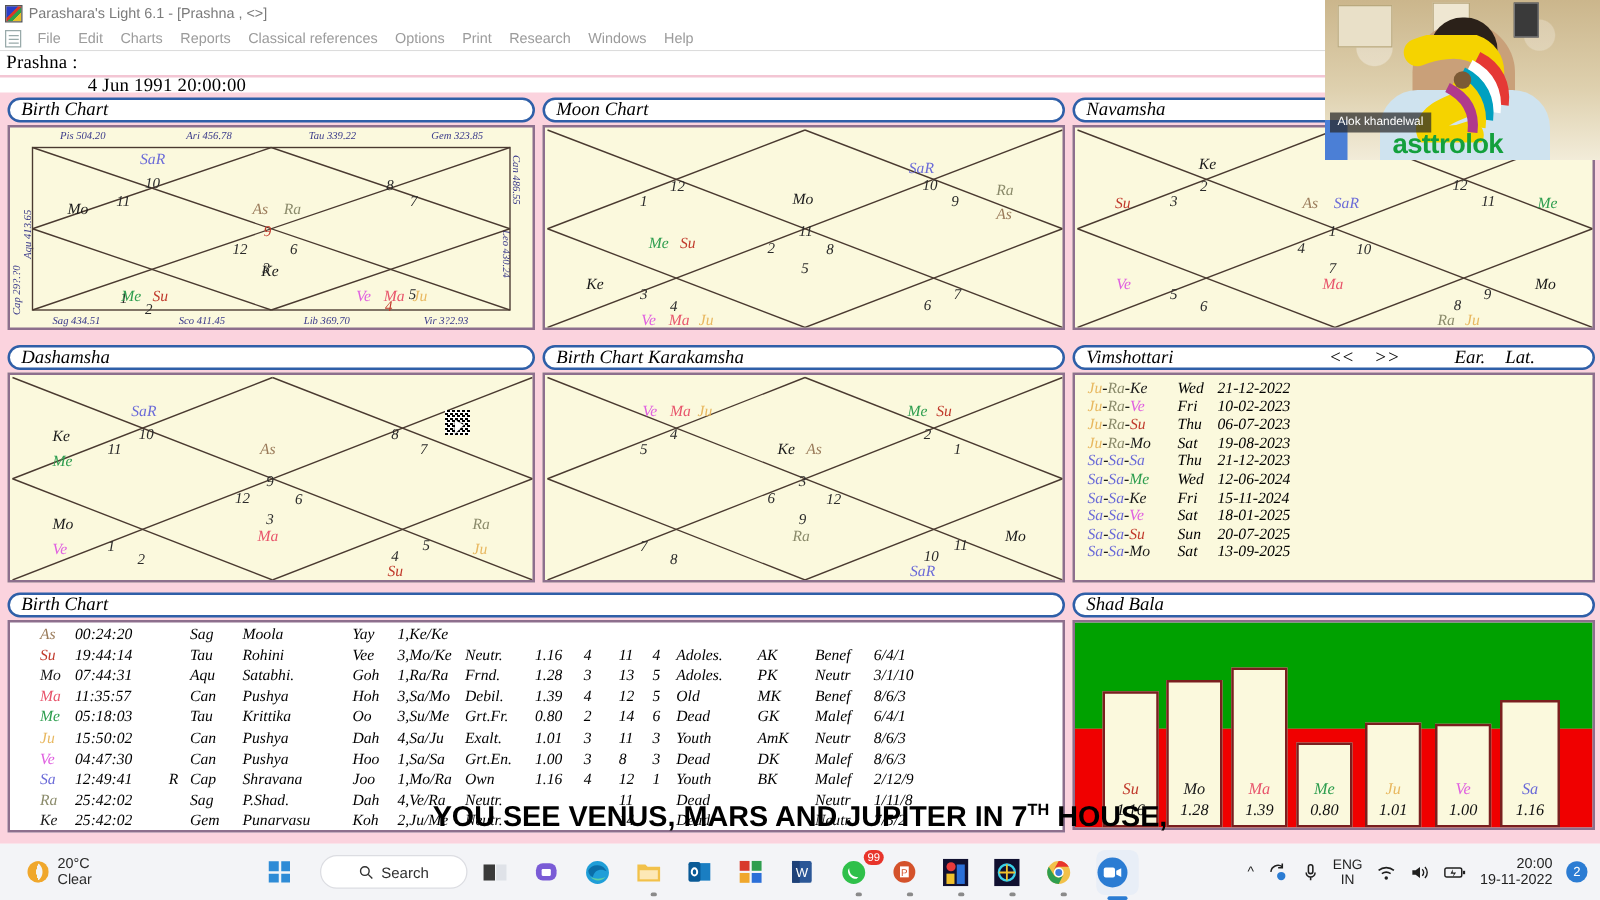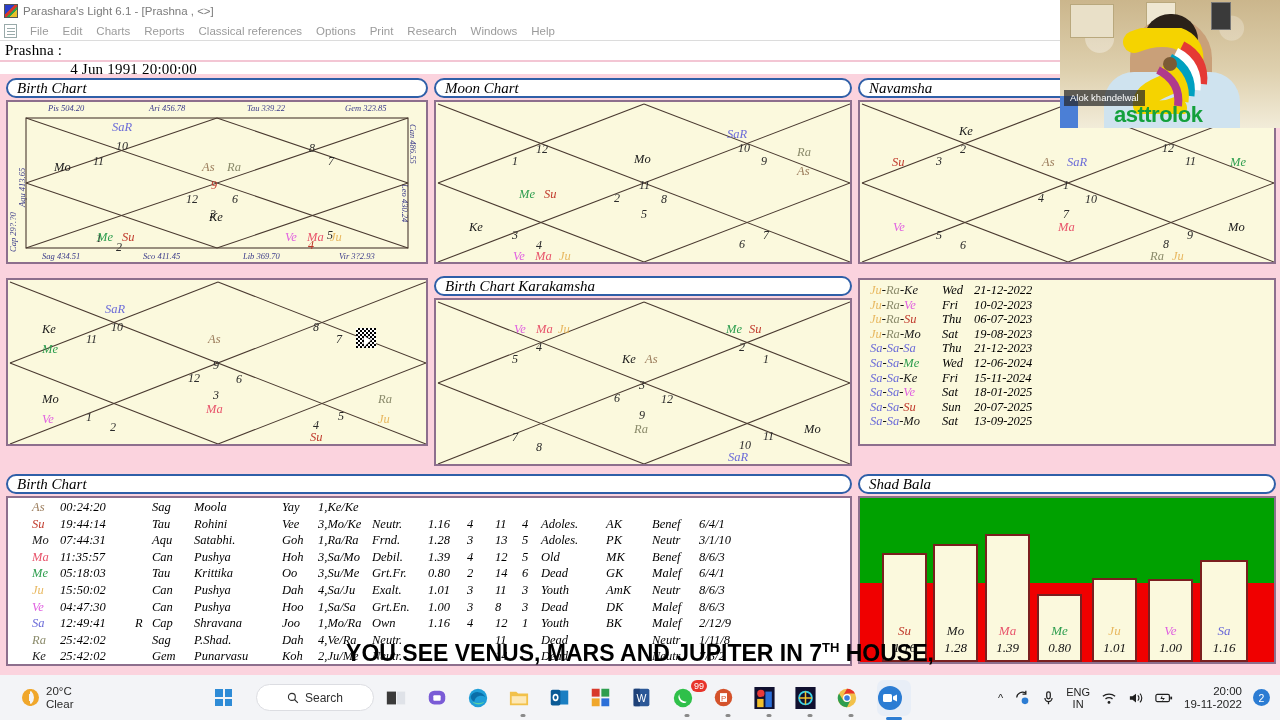--- a/index.html
+++ b/index.html
@@ -288,20 +288,23 @@
       <div class="pl c-Me" style="left:370px;top:53px;">Me</div>
       <div class="pl c-Ve" style="left:33px;top:118px;">Ve</div>
       <div class="pl c-Ma" style="left:198px;top:118px;">Ma</div>
       <div class="pl c-Mo" style="left:368px;top:118px;">Mo</div>
       <div class="pl c-Ra" style="left:290px;top:147px;">Ra</div>
       <div class="pl c-Ju" style="left:312px;top:147px;">Ju</div>
     </div>
   </div>
 
   <div class="panel" style="left:6px;top:202px;width:422px;height:194px;">
+    <div class="cap">
+      <span>Dashamsha</span>
+    </div>
     <div class="chartbox" style="margin-top:2px;width:422px;height:168px;">
       <svg width="422" height="168">
         <g stroke="#4a3a30" stroke-width="1.1" fill="none">
           <line x1="2" y1="2" x2="418" y2="164"></line>
           <line x1="418" y1="2" x2="2" y2="164"></line>
           <line x1="210" y1="2" x2="2" y2="83"></line>
           <line x1="210" y1="2" x2="418" y2="83"></line>
           <line x1="2" y1="83" x2="210" y2="164"></line>
           <line x1="418" y1="83" x2="210" y2="164"></line>
         </g>
@@ -365,20 +368,29 @@
       <div class="pl c-Su" style="left:313px;top:22px;">Su</div>
       <div class="pl c-Ke" style="left:186px;top:52px;">Ke</div>
       <div class="pl c-As" style="left:209px;top:52px;">As</div>
       <div class="pl c-Ra" style="left:198px;top:122px;">Ra</div>
       <div class="pl c-Mo" style="left:368px;top:122px;">Mo</div>
       <div class="pl c-SaR" style="left:292px;top:150px;">SaR</div>
     </div>
   </div>
 
   <div class="panel" style="left:858px;top:202px;width:418px;height:194px;">
+    <div class="cap">
+      <span>Vimshottari</span>
+      <span class="r">
+        <span>&lt;&lt;</span>
+        <span>&gt;&gt;</span>
+        <span style="margin-left:28px">Ear.</span>
+        <span>Lat.</span>
+      </span>
+    </div>
     <div id="vim-body" style="margin-top:2px;width:418px;height:168px;">
       <div class="vrow">
           <span class="dn"><span class="c-Ju">Ju</span>-<span class="c-Ra">Ra</span>-<span class="c-Ke">Ke</span></span>
           <span class="dy">Wed</span>
           <span class="dt">21-12-2022</span>
         </div>
       <div class="vrow">
           <span class="dn"><span class="c-Ju">Ju</span>-<span class="c-Ra">Ra</span>-<span class="c-Ve">Ve</span></span>
           <span class="dy">Fri</span>
           <span class="dt">10-02-2023</span>

